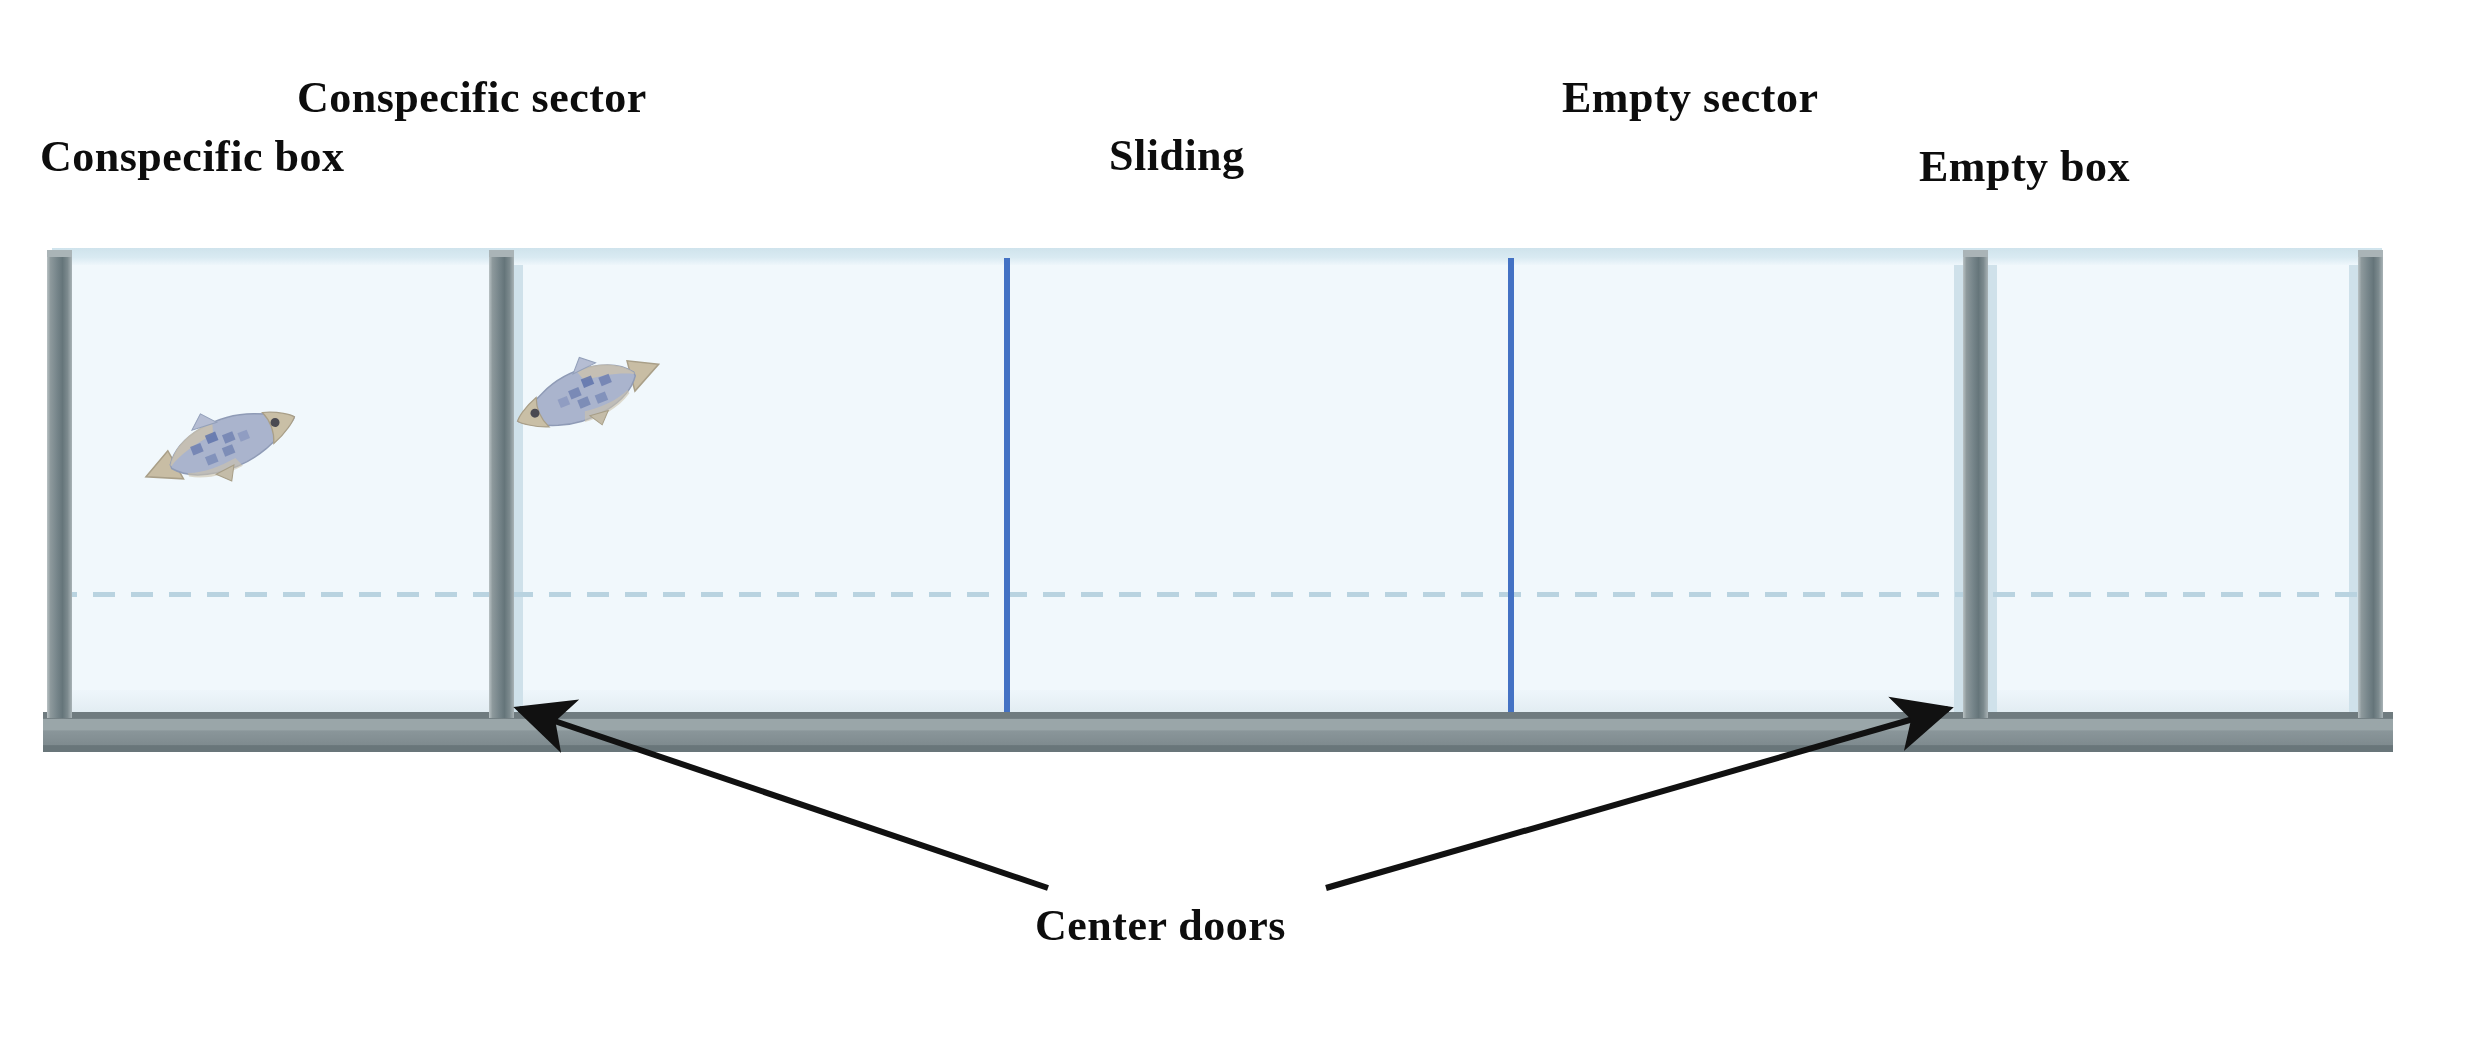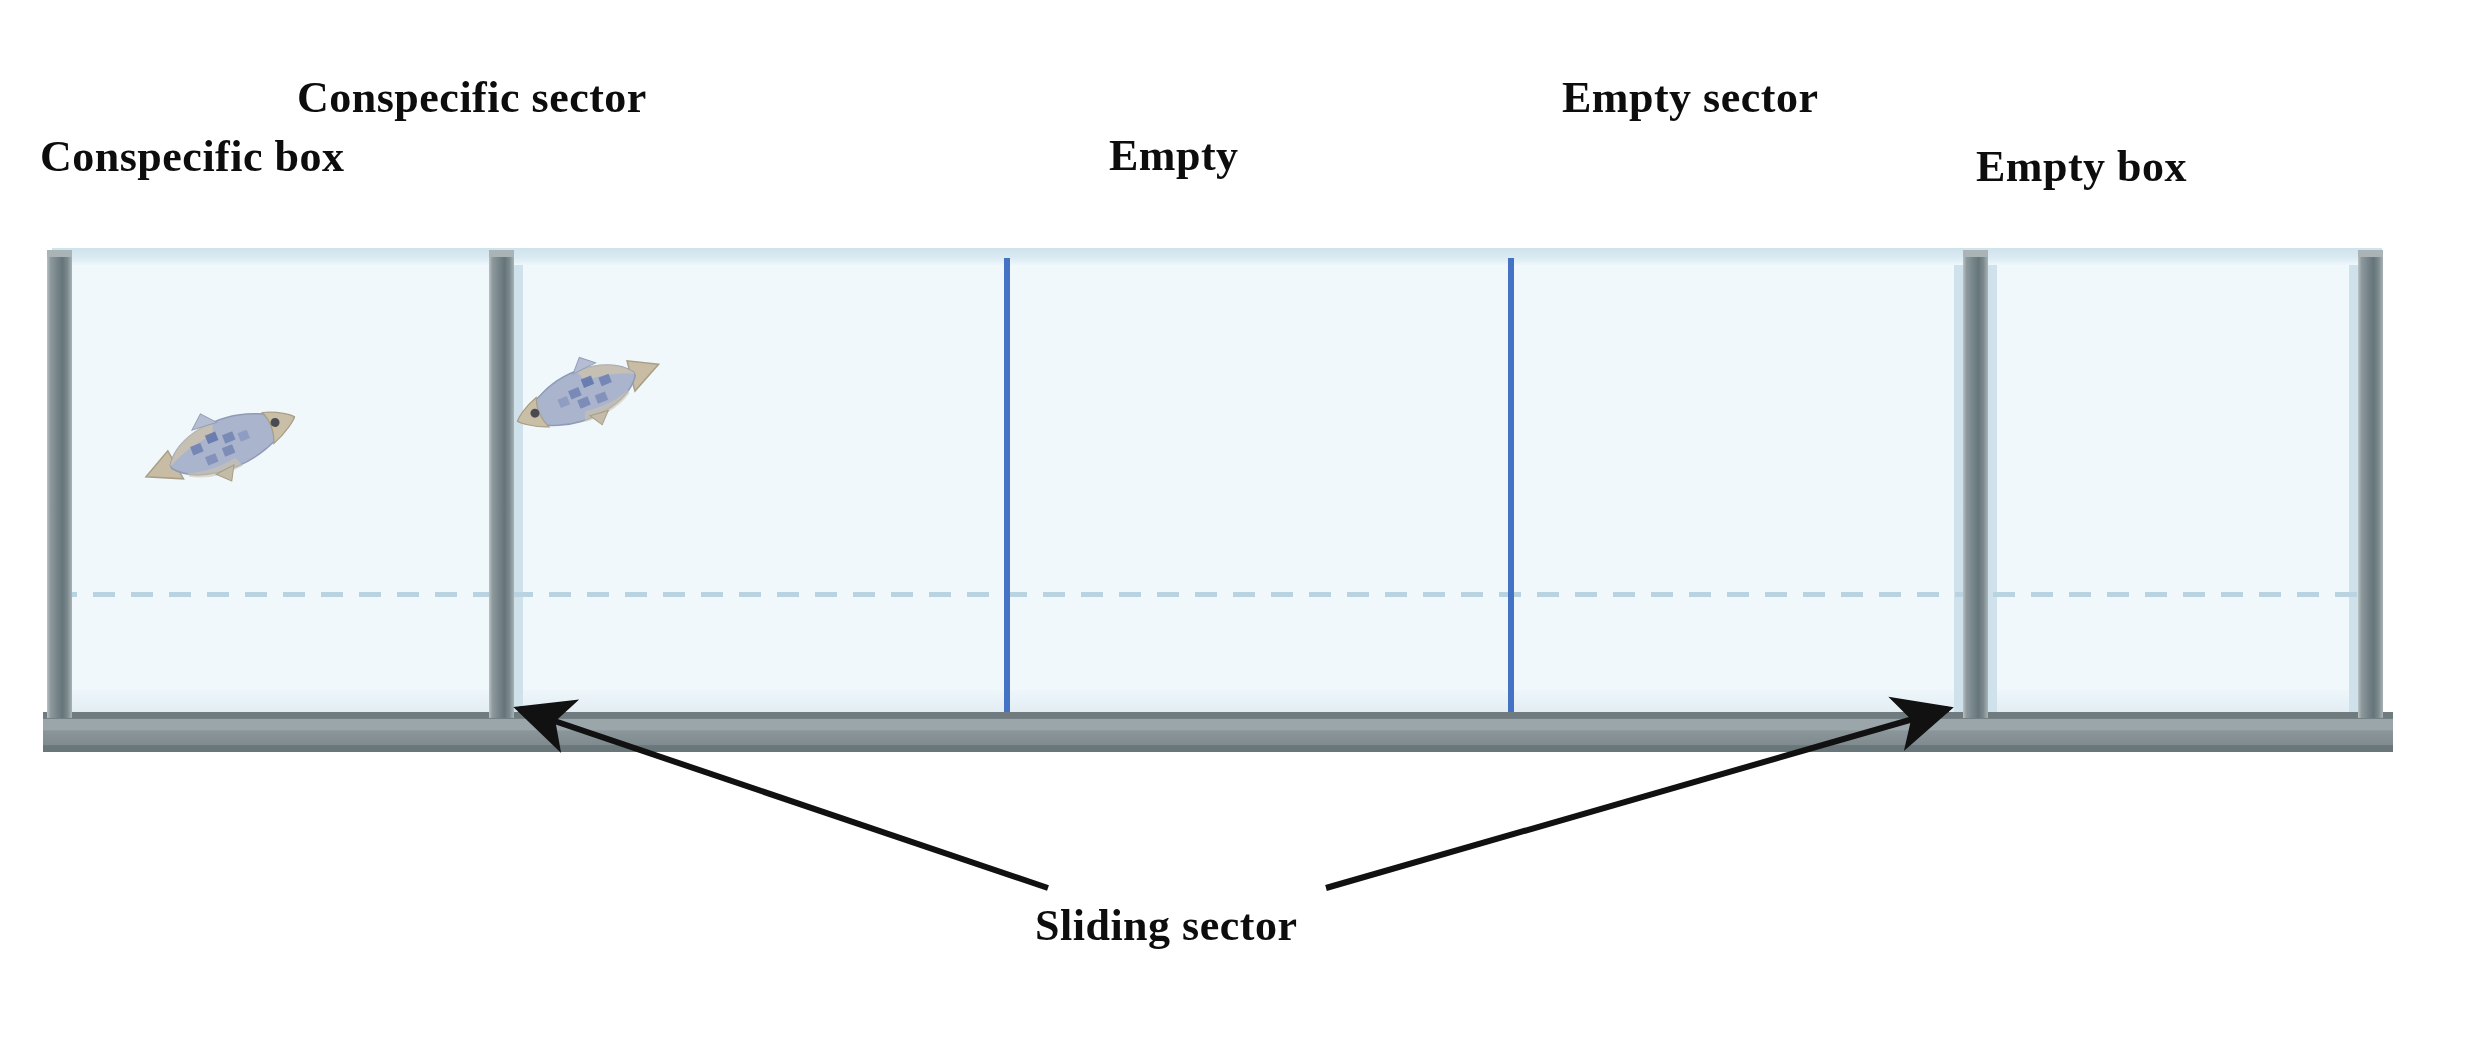--- a/index.html
+++ b/index.html
@@ -16,21 +16,21 @@
     font-family:"Liberation Serif", serif;
     font-weight:bold;
     color:#0d0d0d;
     white-space:nowrap;
     letter-spacing:0.5px;
   }
   #lbl-conspecific-sector{left:297px;top:72px;font-size:44px;}
   #lbl-empty-sector{left:1562px;top:72px;font-size:44px;}
   #lbl-conspecific-box{left:40px;top:131px;font-size:44px;}
   #lbl-center{left:1109px;top:130px;font-size:44px;}
-  #lbl-empty-box{left:1976px;top:141px;font-size:44px;}
+  #lbl-empty-box{left:1919px;top:141px;font-size:44px;}
   #lbl-sliding-doors{left:1035px;top:900px;font-size:44px;}
 
   
   #tank-water{
     position:absolute;left:52px;top:248px;width:2330px;height:470px;
     background:#f1f8fc;
   }
   #water-surface-band{
     position:absolute;left:52px;top:248px;width:2330px;height:17px;
     background:linear-gradient(to bottom,#cfe3ec 0%,#d9eaf2 55%,#eef6fb 100%);
@@ -165,17 +165,17 @@
         <path d="M0,0.8 L10,5.5 L0,10.2 L2.6,5.5 Z" fill="#111111"></path>
       </marker>
     </defs>
     <line x1="1048" y1="888" x2="519" y2="709" stroke="#111111" stroke-width="6" marker-end="url(#ah)"></line>
     <line x1="1326" y1="888" x2="1948" y2="709" stroke="#111111" stroke-width="6" marker-end="url(#ah)"></line>
   </svg>
 
   <div class="lbl" id="lbl-conspecific-sector">Conspecific sector</div>
   <div class="lbl" id="lbl-conspecific-box">Conspecific box</div>
   <div class="lbl" id="lbl-empty-sector">Empty sector</div>
-  <div class="lbl" id="lbl-center">Empty</div>
+  <div class="lbl" id="lbl-center">Sliding</div>
   <div class="lbl" id="lbl-empty-box">Empty box</div>
-  <div class="lbl" id="lbl-sliding-doors">Sliding sector</div>
+  <div class="lbl" id="lbl-sliding-doors">Center doors</div>
 
 </div>
 
 </body></html>

